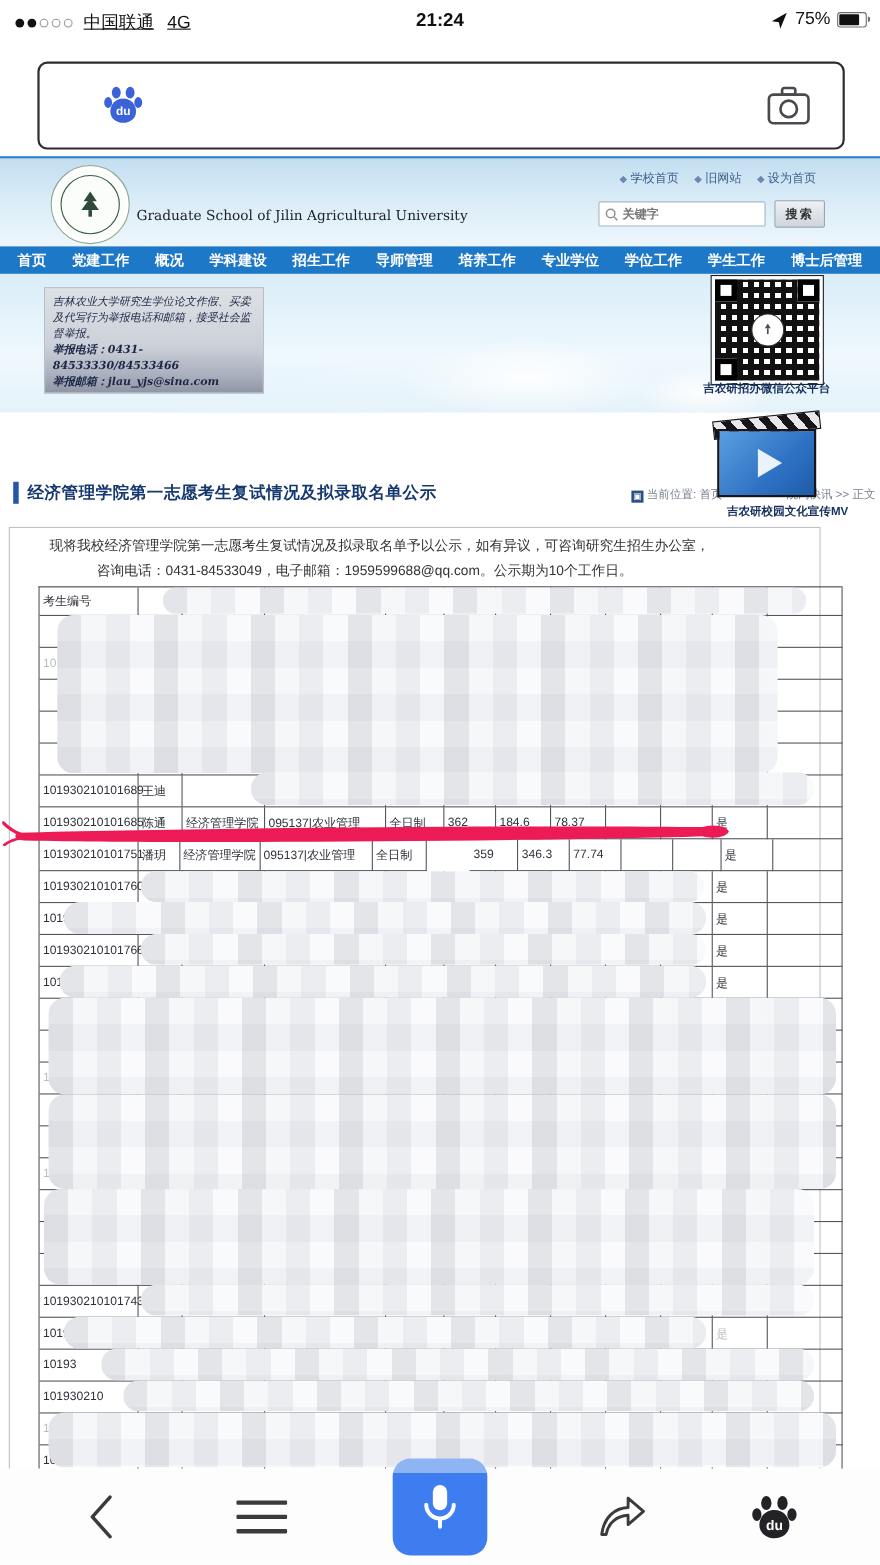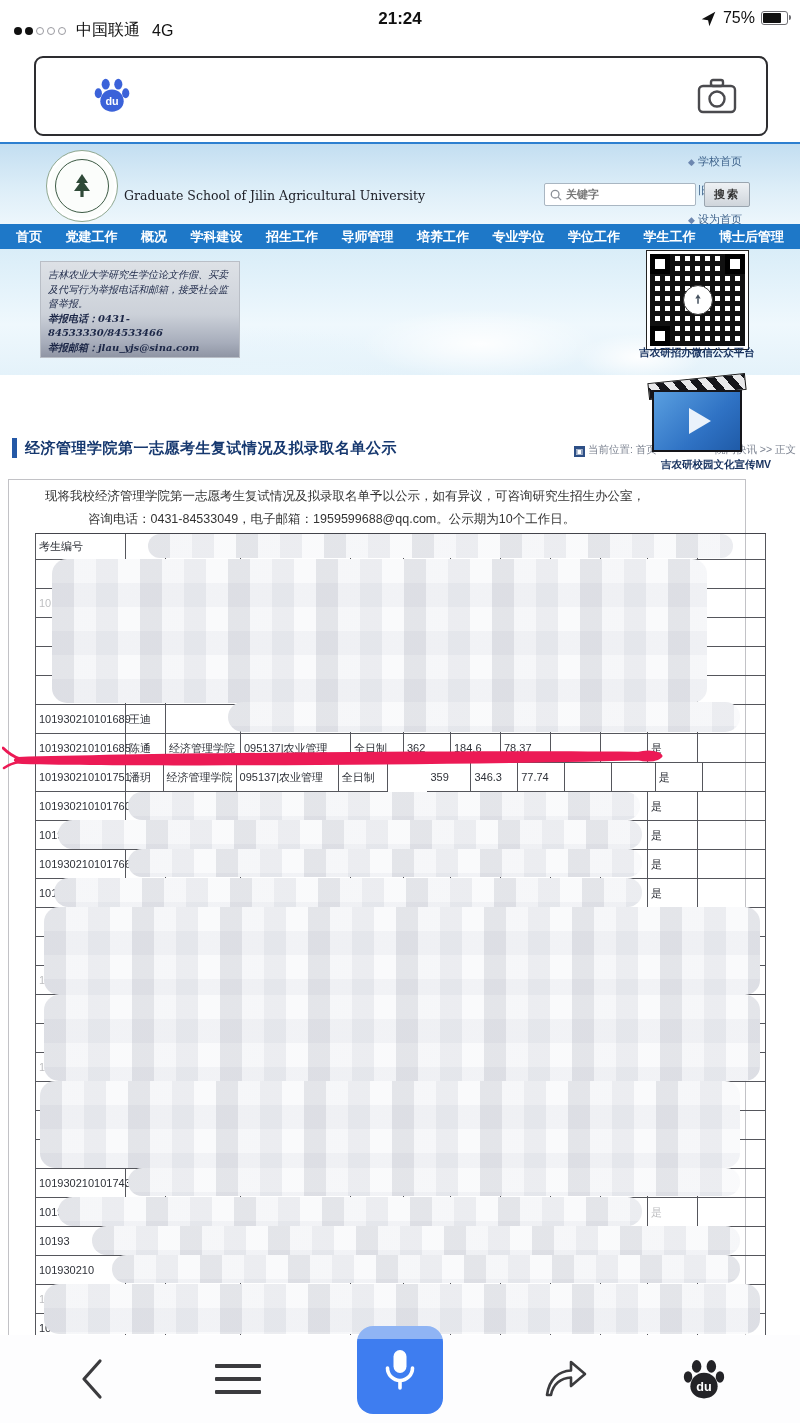--- a/index.html
+++ b/index.html
@@ -1,20 +1,20 @@
 <!DOCTYPE html>
 <html><head>
 <meta charset="utf-8">
 <style>
   html,body{margin:0;padding:0;}
   body{font-family:"Liberation Sans","DejaVu Sans",sans-serif;background:#888;}
   .phone{position:relative;width:800px;height:1423px;background:#fff;overflow:hidden;margin:0 auto;}
   
   .status-bar{position:absolute;left:0;top:0;width:800px;height:44px;background:#fff;font-size:16px;color:#111;}
-  .sb-left{position:absolute;left:14px;top:20px;display:flex;align-items:center;gap:6px;}
+  .sb-left{position:absolute;left:14px;top:10px;display:flex;align-items:center;gap:6px;text-decoration:underline;}
   .dots{display:flex;gap:3px;margin-right:4px;}
   .dot{width:8px;height:8px;border-radius:50%;}
   .dot.f{background:#111;}
   .dot.e{border:1.2px solid #9a9aa0;box-sizing:border-box;}
   .sb-time{position:absolute;left:0;right:0;top:9px;text-align:center;font-weight:bold;font-size:17px;}
   .sb-right{position:absolute;right:12px;top:9px;display:flex;align-items:center;gap:6px;font-size:16px;}
   .battery{width:25px;height:12px;border:1.5px solid #6e6e73;border-radius:3px;position:relative;}
   .battery i{position:absolute;left:1px;top:1px;bottom:1px;width:70%;background:#111;border-radius:1px;}
   .battery:after{content:"";position:absolute;right:-4px;top:3px;width:2.5px;height:5px;background:#6e6e73;border-radius:0 2px 2px 0;}
   
@@ -22,21 +22,21 @@
   .search-box{position:absolute;left:34px;top:12px;width:730px;height:76px;border:2px solid #2d2d30;border-radius:9px;background:#fff;}
   .search-box .paw{position:absolute;left:58px;top:18px;}
   .search-box .cam{position:absolute;right:28px;top:18px;}
   
   .site-header{position:absolute;left:0;top:142px;width:800px;height:82px;border-top:2px solid #2d7fd0;
     background:linear-gradient(180deg,#c3def1 0%,#ddeef8 55%,#eef7fc 100%);}
   .seal{position:absolute;left:46px;top:6px;width:70px;height:70px;border-radius:50%;background:#fbfdfb;border:1px solid #90a890;box-shadow:inset 0 0 0 3px #fff;display:flex;align-items:center;justify-content:center;}
   .seal-inner{width:52px;height:52px;border-radius:50%;border:1.5px solid #3c5a44;display:flex;align-items:center;justify-content:center;color:#2f4a38;font-size:20px;}
   .cn-title{position:absolute;left:122px;top:8px;font-family:"DejaVu Serif","Liberation Serif",serif;font-weight:bold;font-size:27px;letter-spacing:7px;color:#17294f;}
   .en-title{position:absolute;left:124px;top:44px;font-family:"DejaVu Serif","Liberation Serif",serif;font-size:12.5px;color:#20222a;}
-  .top-links{position:absolute;right:58px;top:10px;font-size:11px;color:#3a5f88;display:flex;gap:14px;flex-direction:column;}
+  .top-links{position:absolute;right:58px;top:10px;font-size:11px;color:#3a5f88;display:flex;gap:14px;}
   .top-link{cursor:pointer;}
   .top-link .dm{color:#6d87b0;margin-right:3px;font-size:9px;}
   .hdr-search{position:absolute;right:50px;top:38px;display:flex;align-items:center;gap:8px;font-weight:bold;}
   .hdr-input{width:152px;height:23px;border:1px solid #a9b6c2;background:#fff;border-radius:2px;display:flex;align-items:center;font-size:11px;color:#777;padding-left:5px;gap:4px;box-sizing:border-box;}
   .hdr-btn{width:44px;height:23px;background:linear-gradient(180deg,#eef1f4,#cfd5db);border:1px solid #9aa5af;border-radius:2px;font-size:11px;color:#333;display:flex;align-items:center;justify-content:center;letter-spacing:2px;}
   
   .main-nav{position:absolute;left:0;top:224px;width:800px;height:25px;background:#1e78c8;display:flex;align-items:center;justify-content:space-between;padding:0 16px;box-sizing:border-box;}
   .nav-item{color:#fff;font-size:13px;font-weight:bold;white-space:nowrap;cursor:pointer;}
   
   .banner{position:absolute;left:0;top:249px;width:800px;height:126px;

